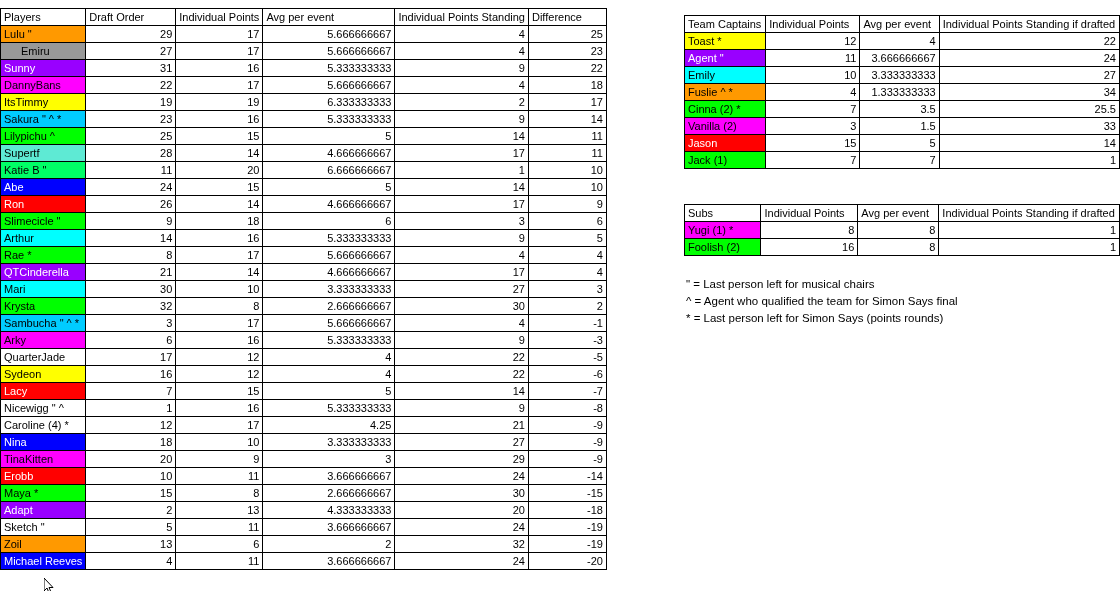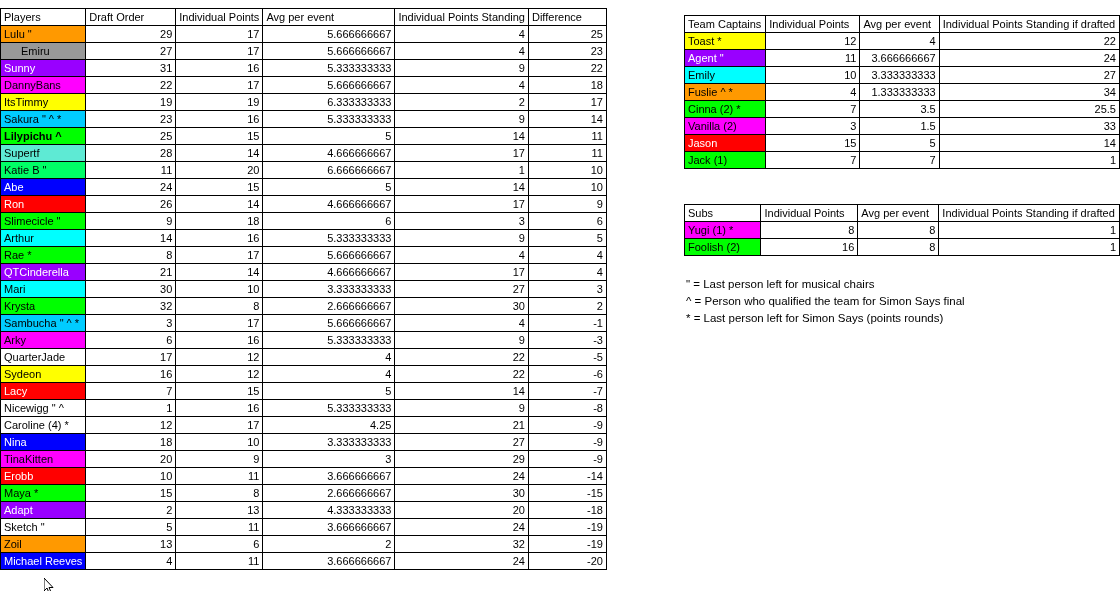--- a/index.html
+++ b/index.html
@@ -158,21 +158,21 @@
       </tr>
       <tr>
         <td style="background: rgb(0, 204, 255); color: rgb(0, 0, 0);">Sakura " ^ *</td>
         <td class="num">23</td>
         <td class="num">16</td>
         <td class="num">5.333333333</td>
         <td class="num">9</td>
         <td class="num">14</td>
       </tr>
       <tr>
-        <td style="background: rgb(0, 255, 0); color: rgb(0, 0, 0); font-weight: bold;">Lilypichu ^</td>
+        <td style="background: rgb(0, 255, 0); color: rgb(0, 0, 0);">Lilypichu ^</td>
         <td class="num">25</td>
         <td class="num">15</td>
         <td class="num">5</td>
         <td class="num">14</td>
         <td class="num">11</td>
       </tr>
       <tr>
         <td style="background: #5eead4; color: rgb(0, 0, 0); margin-left: 39px;">Supertf</td>
         <td class="num">28</td>
         <td class="num">14</td>
@@ -468,19 +468,19 @@
         <td style="background: rgb(0, 255, 0); color: rgb(0, 0, 0);">Foolish (2)</td>
         <td class="num">16</td>
         <td class="num">8</td>
         <td class="num">1</td>
       </tr>
     </tbody>
 </table>
 
 <div id="legend">
   <div>" = Last person left for musical chairs</div>
-  <div>^ = Person who qualified the team for Simon Says final</div>
+  <div>^ = Agent who qualified the team for Simon Says final</div>
   <div>* = Last person left for Simon Says (points rounds)</div>
 </div>
 
 <svg id="cursor" viewBox="0 0 12 18">
   <polygon points="0,0 0,13 3,10 5,15 7,14 5,9.5 9,9.5" fill="#ffffff" stroke="#000000" stroke-width="1"></polygon>
 </svg>
 
 </body></html>

